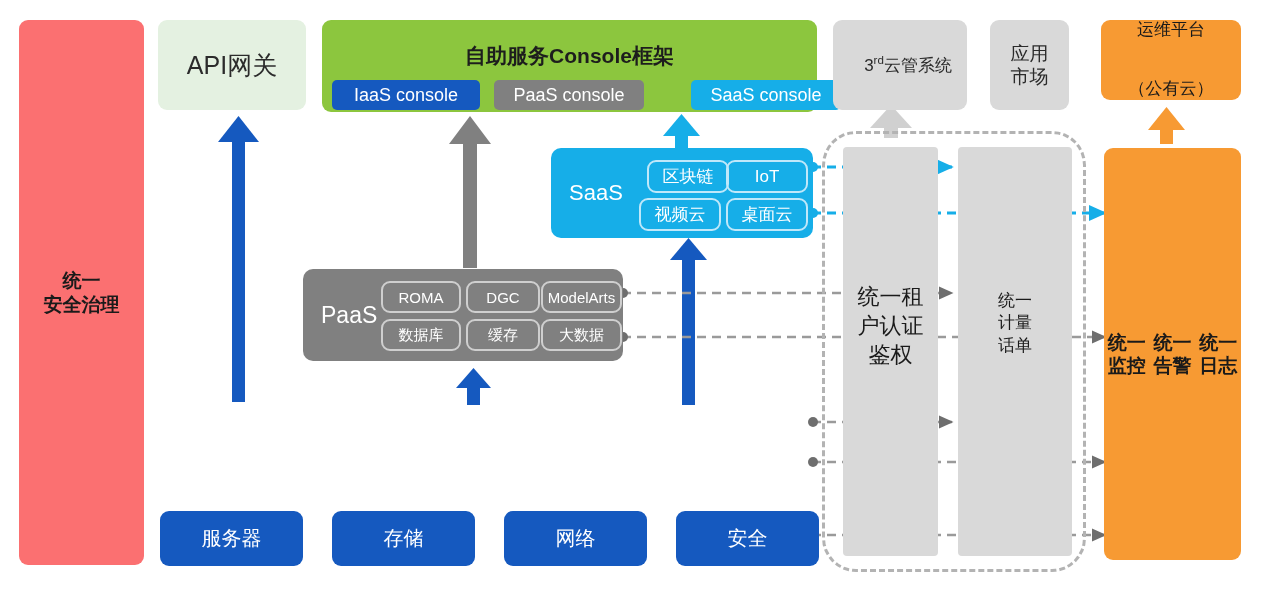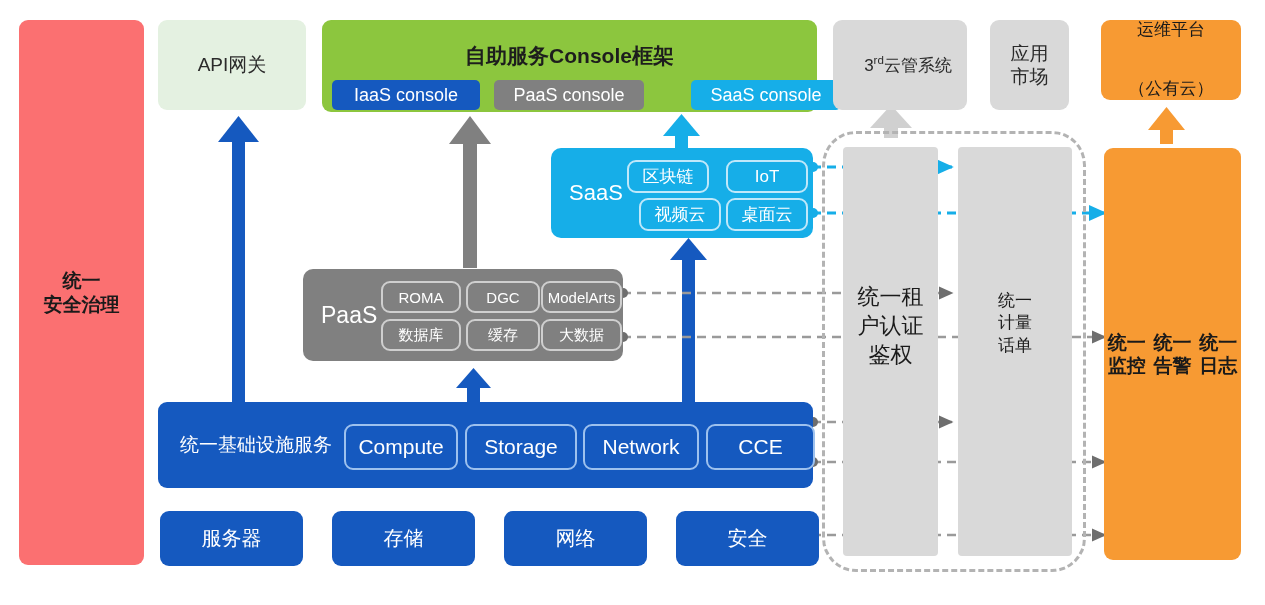--- a/index.html
+++ b/index.html
@@ -8,21 +8,21 @@
   #stage{position:relative;width:1265px;height:605px;}
   .box{position:absolute;box-sizing:border-box;display:flex;
        align-items:center;justify-content:center;text-align:center;
        line-height:1.22;}
   .rnd{border-radius:9px;}
 
   
   .red{background:#FB7071;color:#1a1a1a;font-size:19px;font-weight:700;}
 
   
-  .apigw{background:#E4F1E1;color:#2b2b2b;font-size:19px;}
+  .apigw{background:#E4F1E1;color:#2b2b2b;font-size:25px;}
 
   
   .console-frame{background:#8CC63E;border-radius:9px;}
   .console-title{position:absolute;left:0;right:0;top:22px;text-align:center;
        color:#1d1d1d;font-size:21px;font-weight:700;}
   .chip{position:absolute;border-radius:5px;display:flex;align-items:center;
         justify-content:center;color:#fff;font-size:18px;height:30px;}
 
   
   .gray-card{background:#D9D9D9;color:#2b2b2b;font-size:17px;}
@@ -205,21 +205,21 @@
   </div>
 
   <div class="box rnd orange" style="left:1104px;top:148px;width:137px;height:412px;flex-direction:row;">
     <span>统一监控</span>
     <span>统一告警</span>
     <span>统一日志</span>
   </div>
 
   <div class="saas" style="position:absolute;left:551px;top:148px;width:262px;height:90px;">
     <div class="saas-label">SaaS</div>
-    <div class="pill" style="left:76px;top:12px;width:78px;height:29px;justify-content:center;">
+    <div class="pill" style="left:96px;top:12px;width:78px;height:29px;justify-content:center;">
       <span>区块链</span>
     </div>
     <div class="pill" style="left:175px;top:12px;width:78px;height:29px;">
       <span>IoT</span>
     </div>
     <div class="pill" style="left:88px;top:50px;width:78px;height:29px;">
       <span>视频云</span>
     </div>
     <div class="pill" style="left:175px;top:50px;width:78px;height:29px;">
       <span>桌面云</span>
@@ -241,35 +241,20 @@
       <span>数据库</span>
     </div>
     <div class="ppill" style="left:163px;top:50px;width:70px;height:28px;">
       <span>缓存</span>
     </div>
     <div class="ppill" style="left:238px;top:50px;width:77px;height:28px;">
       <span>大数据</span>
     </div>
   </div>
 
-  <div class="infra" style="position:absolute;left:158px;top:402px;width:655px;height:86px;">
-    <div class="infra-label">统一基础设施服务</div>
-    <div class="ipill" style="left:186px;top:22px;width:110px;height:42px;">
-      <span>Compute</span>
-    </div>
-    <div class="ipill" style="left:307px;top:22px;width:108px;height:42px;">
-      <span>Storage</span>
-    </div>
-    <div class="ipill" style="left:425px;top:22px;width:112px;height:42px;">
-      <span>Network</span>
-    </div>
-    <div class="ipill" style="left:548px;top:22px;width:105px;height:42px;">
-      <span>CCE</span>
-    </div>
-  </div>
 
   <div class="box hw" style="left:160px;top:511px;width:143px;height:55px;">
     <span>服务器</span>
   </div>
   <div class="box hw" style="left:332px;top:511px;width:143px;height:55px;">
     <span>存储</span>
   </div>
   <div class="box hw" style="left:504px;top:511px;width:143px;height:55px;">
     <span>网络</span>
   </div>

